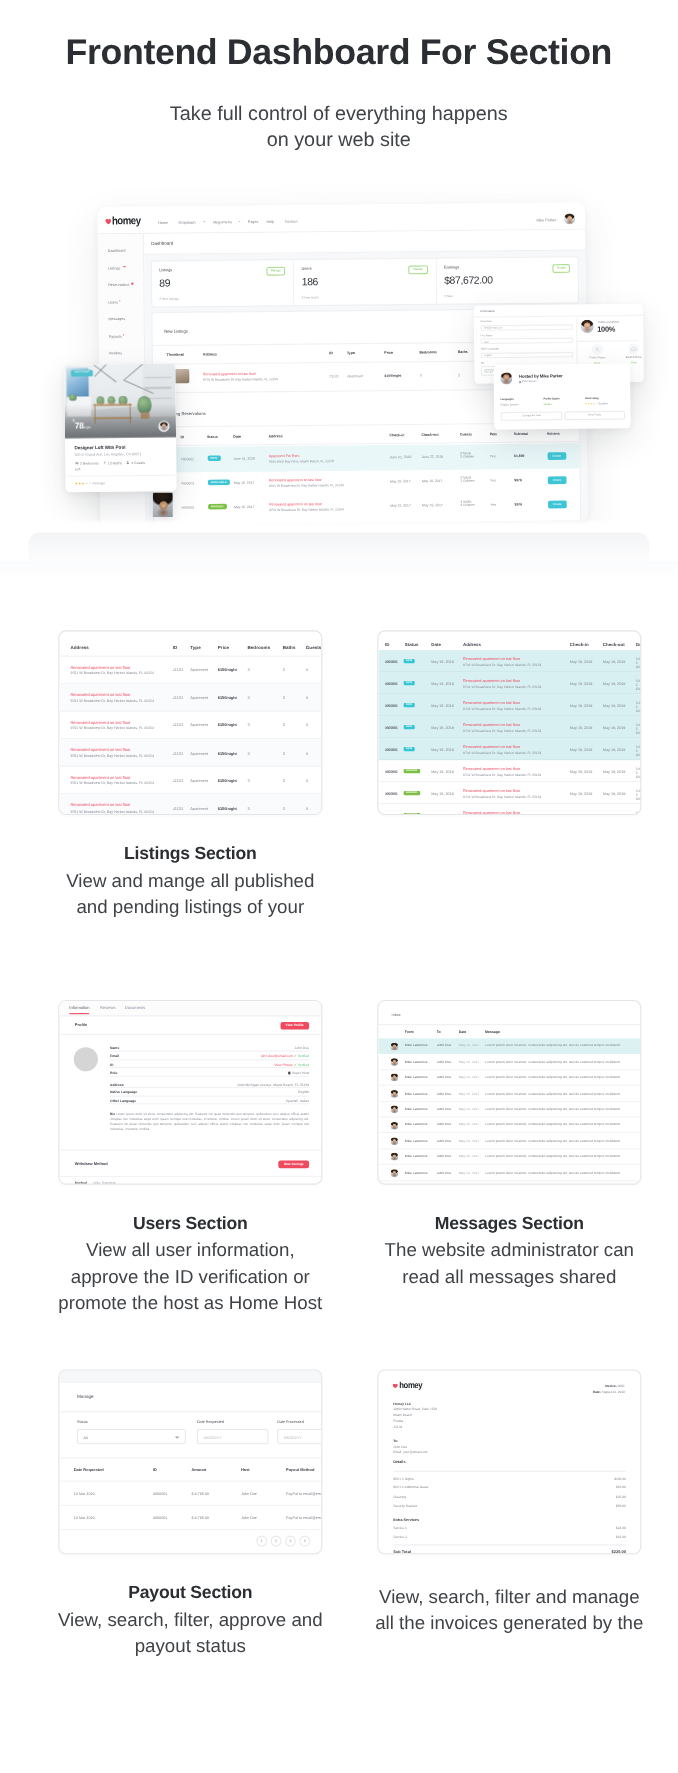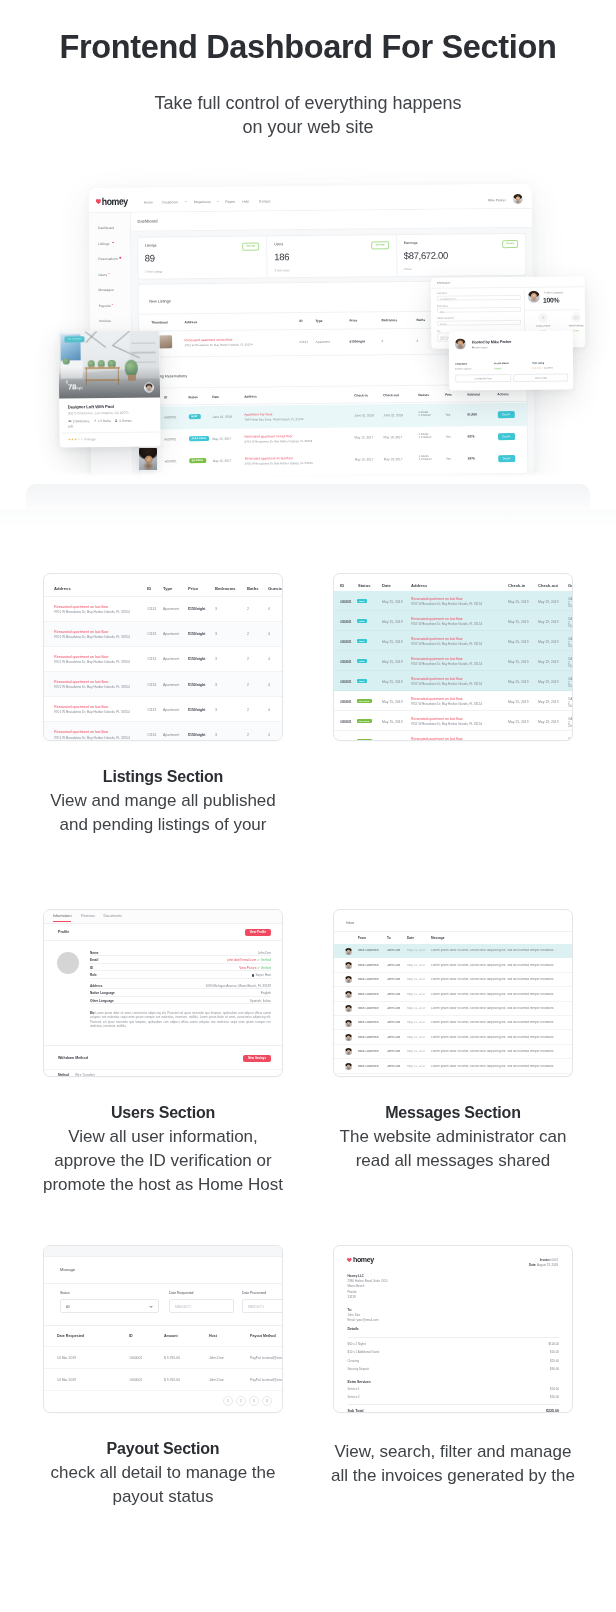--- a/index.html
+++ b/index.html
@@ -214,21 +214,21 @@
   .shelf { position:absolute; left:0; right:0; top:317px; height:8px; background:#ffffff; }
   .shelf3 { position:absolute; left:26px; right:26px; top:324px; height:30px;
             border-radius:10px 10px 0 0;
             background:linear-gradient(180deg,#f3f4f6 0%, #f7f8f9 40%, #fcfcfd 80%, #ffffff 100%); }
   .shelf4 { position:absolute; left:0; right:0; top:350px; height:20px;
             background:linear-gradient(180deg,#fafbfc 0%, #ffffff 80%); }
 
   
   .features { position:absolute; left:0; top:573px; width:616px; }
   .frow { position:relative; height:336px; }
-  .fcell { position:absolute; width:240px; }
+  .fcell { position:absolute; width:240px;margin-left:10px; }
   .fcell.left { left:43px; }
   .fcell.right { left:333px; }
   .shot {
     width:240px; height:168px; background:#fff; border:1px solid #e3e5e8;
     border-radius:7px; overflow:hidden; position:relative;
     box-shadow:0 1px 2px rgba(0,0,0,0.02);
   }
   .fcaption { margin-top:27px; text-align:center; width:280px; margin-left:-20px; }
   .ftitle { font-size:16px; font-weight:700; color:#2b2e33; letter-spacing:-0.2px; }
   .fdesc { margin-top:3px; font-size:17px; color:#3f4246; line-height:24px; }
@@ -1091,21 +1091,21 @@
           <div class="pay-pager" id="pay-pager">
               <span class="pg-dot" style="right: 49px;">1</span>
               <span class="pg-dot" style="right: 36px;">2</span>
               <span class="pg-dot" style="right: 23px;">3</span>
               <span class="pg-dot" style="right: 10px;">4</span>
             </div>
         </div>
         <div class="fcaption">
           <div class="ftitle">Payout Section</div>
           <div class="fdesc">
-              <div>check all detail to manage the</div>
+              <div>View, search, filter, approve and</div>
               <div>payout status</div>
             </div>
         </div>
       </div>
       <div class="fcell right">
         <div class="shot inv">
           <div class="inv-logo">
             <svg class="heart" viewBox="0 0 24 22">
               <path d="M12 21.3 C 3.4 14.6 0 11.1 0 6.8 C 0 3 2.9 0 6.6 0 C 9 0 10.9 1.2 12 3.1 C 13.1 1.2 15 0 17.4 0 C 21.1 0 24 3 24 6.8 C 24 11.1 20.6 14.6 12 21.3 Z" fill="#ef4a60"></path>
             </svg>

